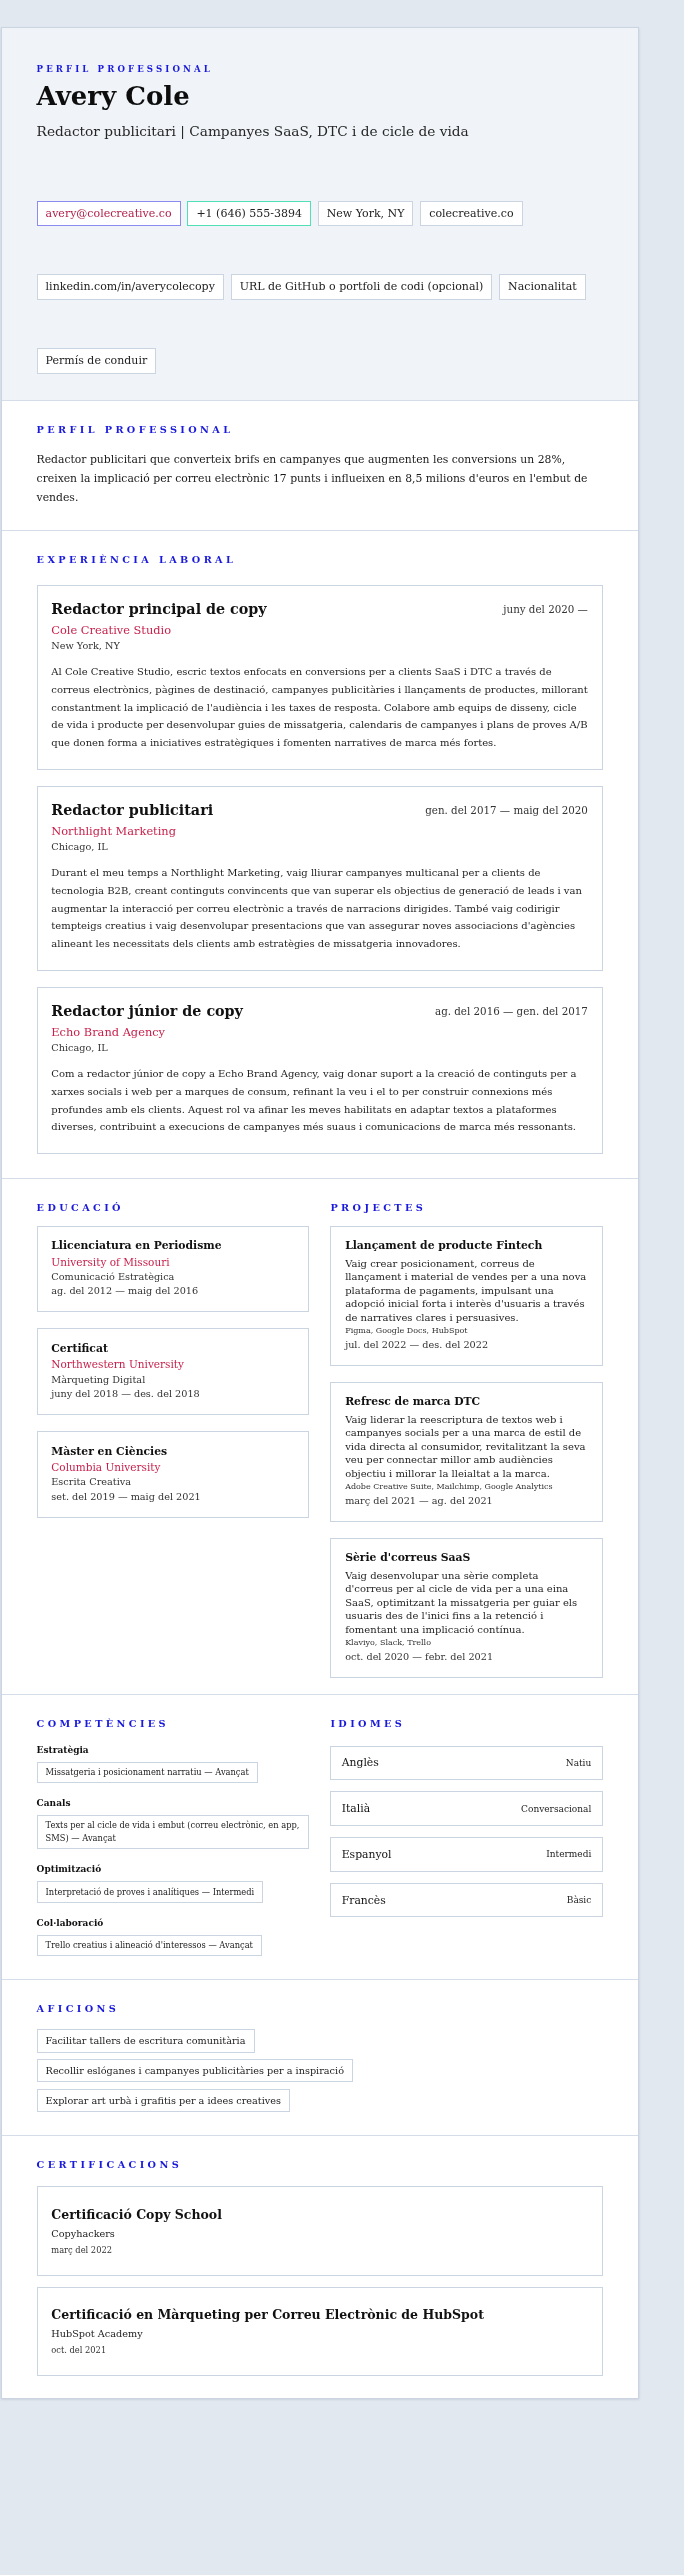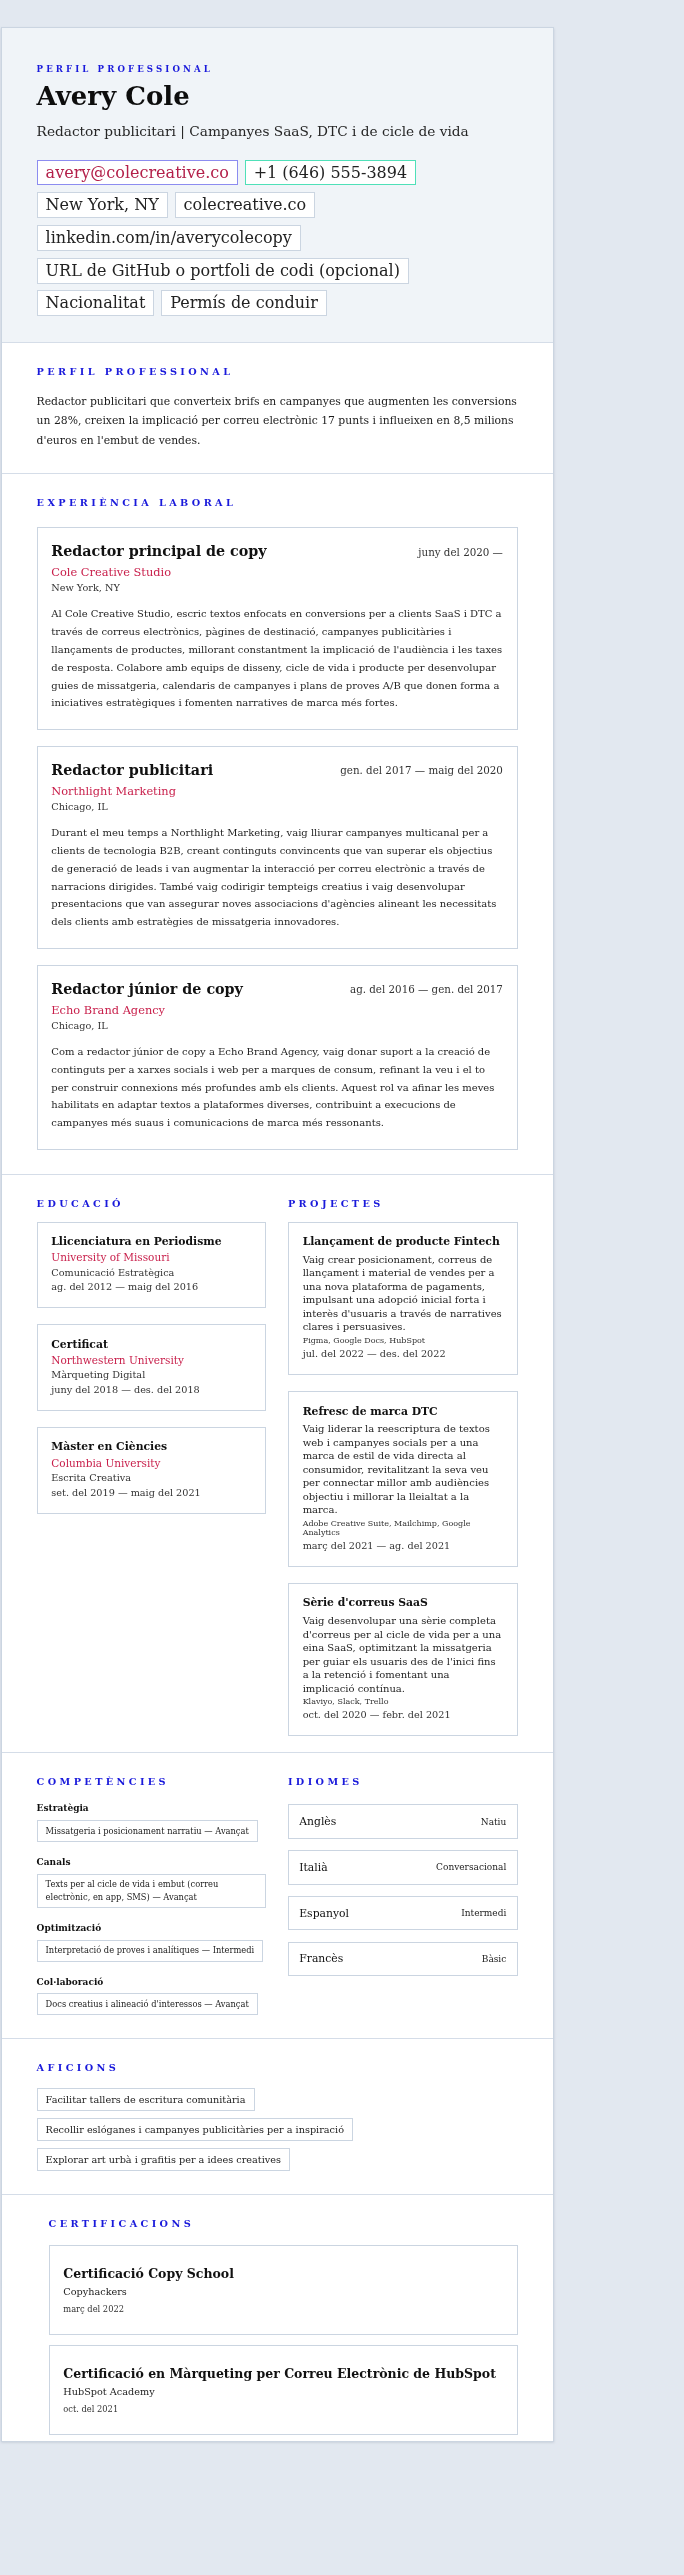--- a/index.html
+++ b/index.html
@@ -5,21 +5,21 @@
   * { box-sizing: border-box; margin: 0; padding: 0; }
   html, body { width: 684px; }
   body {
     background: #e2e8f0;
     font-family: "DejaVu Serif", serif;
     color: #1a1a1a;
     padding-top: 27px;
     padding-bottom: 30px;
   }
   .page {
-    width: 553px;
+    width: 638px;
     margin-left: 0.6px;
     background: #ffffff;
     border: 0.6px solid #cbd5e1;
     box-shadow: 0 1.1px 2.3px rgba(100,116,139,0.25);
   }
   .section {
     padding: 26px 35px 26px 35px;
     border-bottom: 1.1px solid #d5dde8;
   }
   .section:last-child { border-bottom: none; }
@@ -41,23 +41,24 @@
   .tagline {
     font-size: 13.7px;
     color: #262626;
     margin-top: 12.5px;
   }
   .chips { display: flex; flex-wrap: wrap; gap: 6.8px; margin-top: 20.5px; }
   .chip {
     background: #fff;
     border: 0.9px solid #cbd5e1;
     padding: 5.1px 8px;
-    font-size: 16px;
+    font-size: 11px;
     color: #222;
     line-height: 13.7px;
+    margin-top: 41px;
   }
   .chip.email { border-color: #8c8cf0; color: #b3204a; }
   .chip.phone { border-color: #4fe0b8; }
   .sec-title {
     color: #1a1adb;
     font-weight: bold;
     font-size: 9.7px;
     letter-spacing: 3.4px;
     text-transform: uppercase;
   }
@@ -244,21 +245,21 @@
       <div class="skill-group">
         <div class="skill-cat">Canals</div>
         <span class="skill-chip">Texts per al cicle de vida i embut (correu electrònic, en app, SMS) — Avançat</span>
       </div>
       <div class="skill-group">
         <div class="skill-cat">Optimització</div>
         <span class="skill-chip">Interpretació de proves i analítiques — Intermedi</span>
       </div>
       <div class="skill-group">
         <div class="skill-cat">Col·laboració</div>
-        <span class="skill-chip">Docs creatius i alineació d'interessos — Avançat</span>
+        <span class="skill-chip">Trello creatius i alineació d'interessos — Avançat</span>
       </div>
     </div>
 
     <div class="col">
       <h2 class="sec-title">Idiomes</h2>
       <div>
         <div class="lang-row">
           <span class="lang-name">Anglès</span>
           <span class="lang-level">Natiu</span>
         </div>
@@ -280,21 +281,21 @@
 
   <section class="section" style="padding-top:23px;padding-bottom:23px;">
     <h2 class="sec-title">Aficions</h2>
     <div class="hobbies">
       <span class="hobby">Facilitar tallers de escritura comunitària</span>
       <span class="hobby">Recollir eslóganes i campanyes publicitàries per a inspiració</span>
       <span class="hobby">Explorar art urbà i grafitis per a idees creatives</span>
     </div>
   </section>
 
-  <section class="section" style="padding-top:23px;padding-bottom:6px;margin-left:12px;">
+  <section class="section" style="padding-top:23px;padding-bottom:22px;">
     <h2 class="sec-title">Certificacions</h2>
     <div class="card cert-card">
       <div class="cert-title">Certificació Copy School</div>
       <div class="cert-issuer">Copyhackers</div>
       <div class="cert-date">març del 2022</div>
     </div>
     <div class="card cert-card">
       <div class="cert-title">Certificació en Màrqueting per Correu Electrònic de HubSpot</div>
       <div class="cert-issuer">HubSpot Academy</div>
       <div class="cert-date">oct. del 2021</div>

